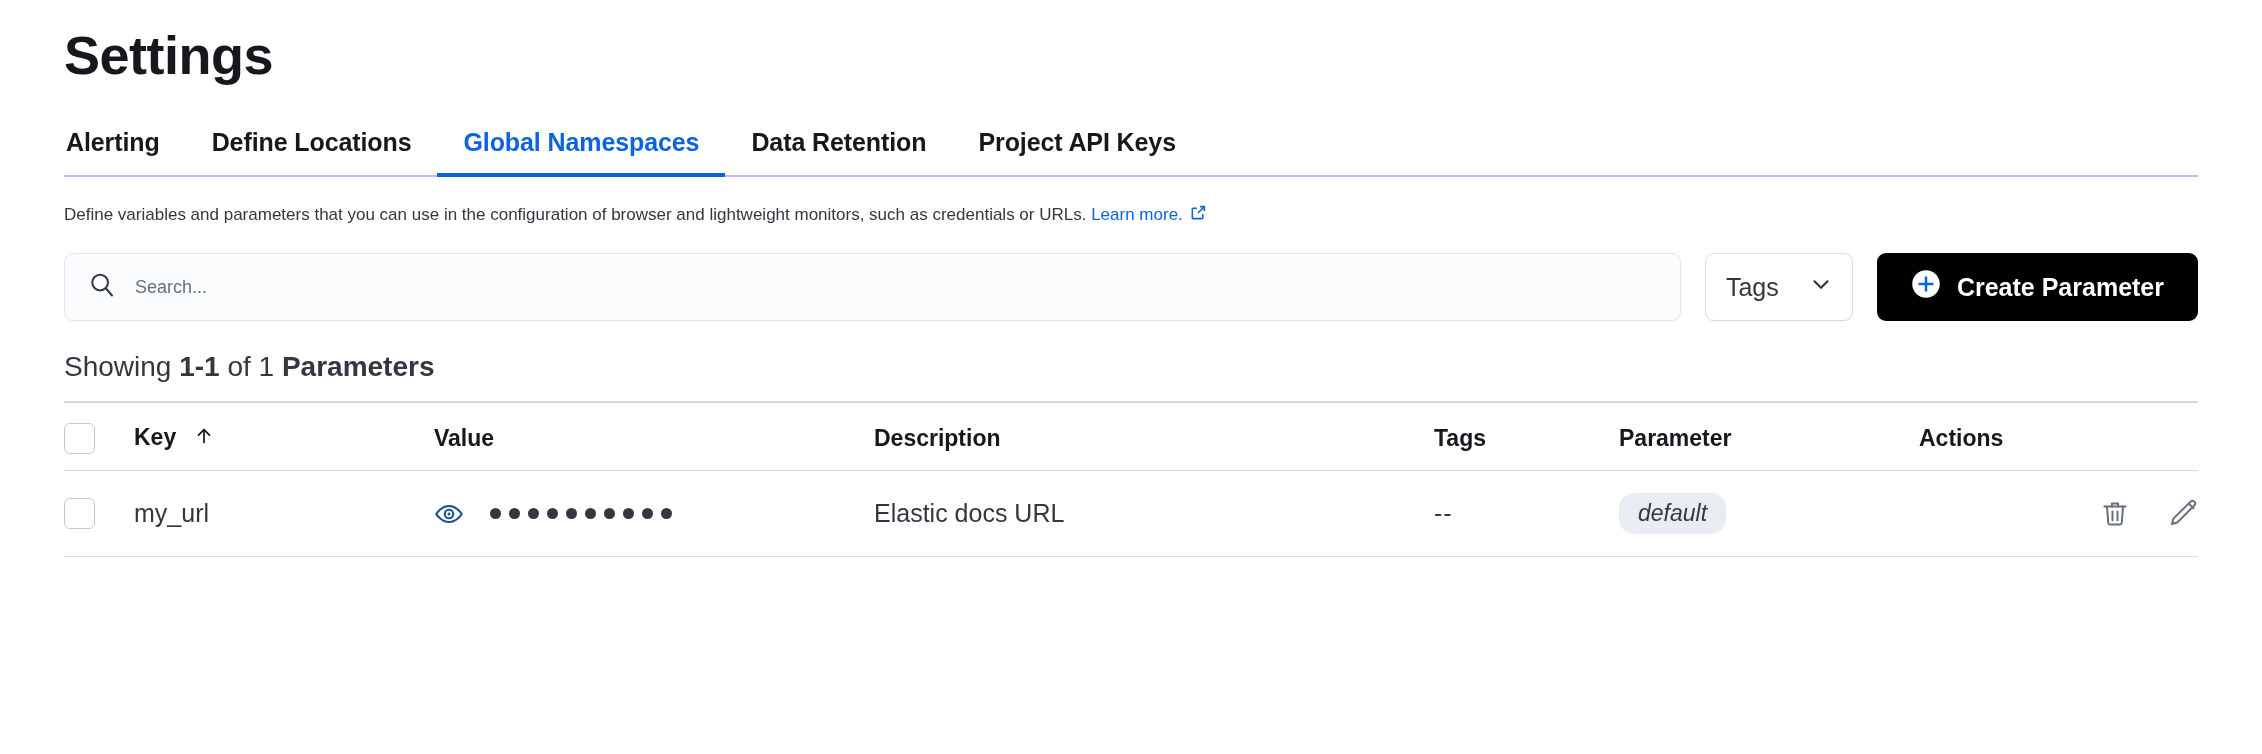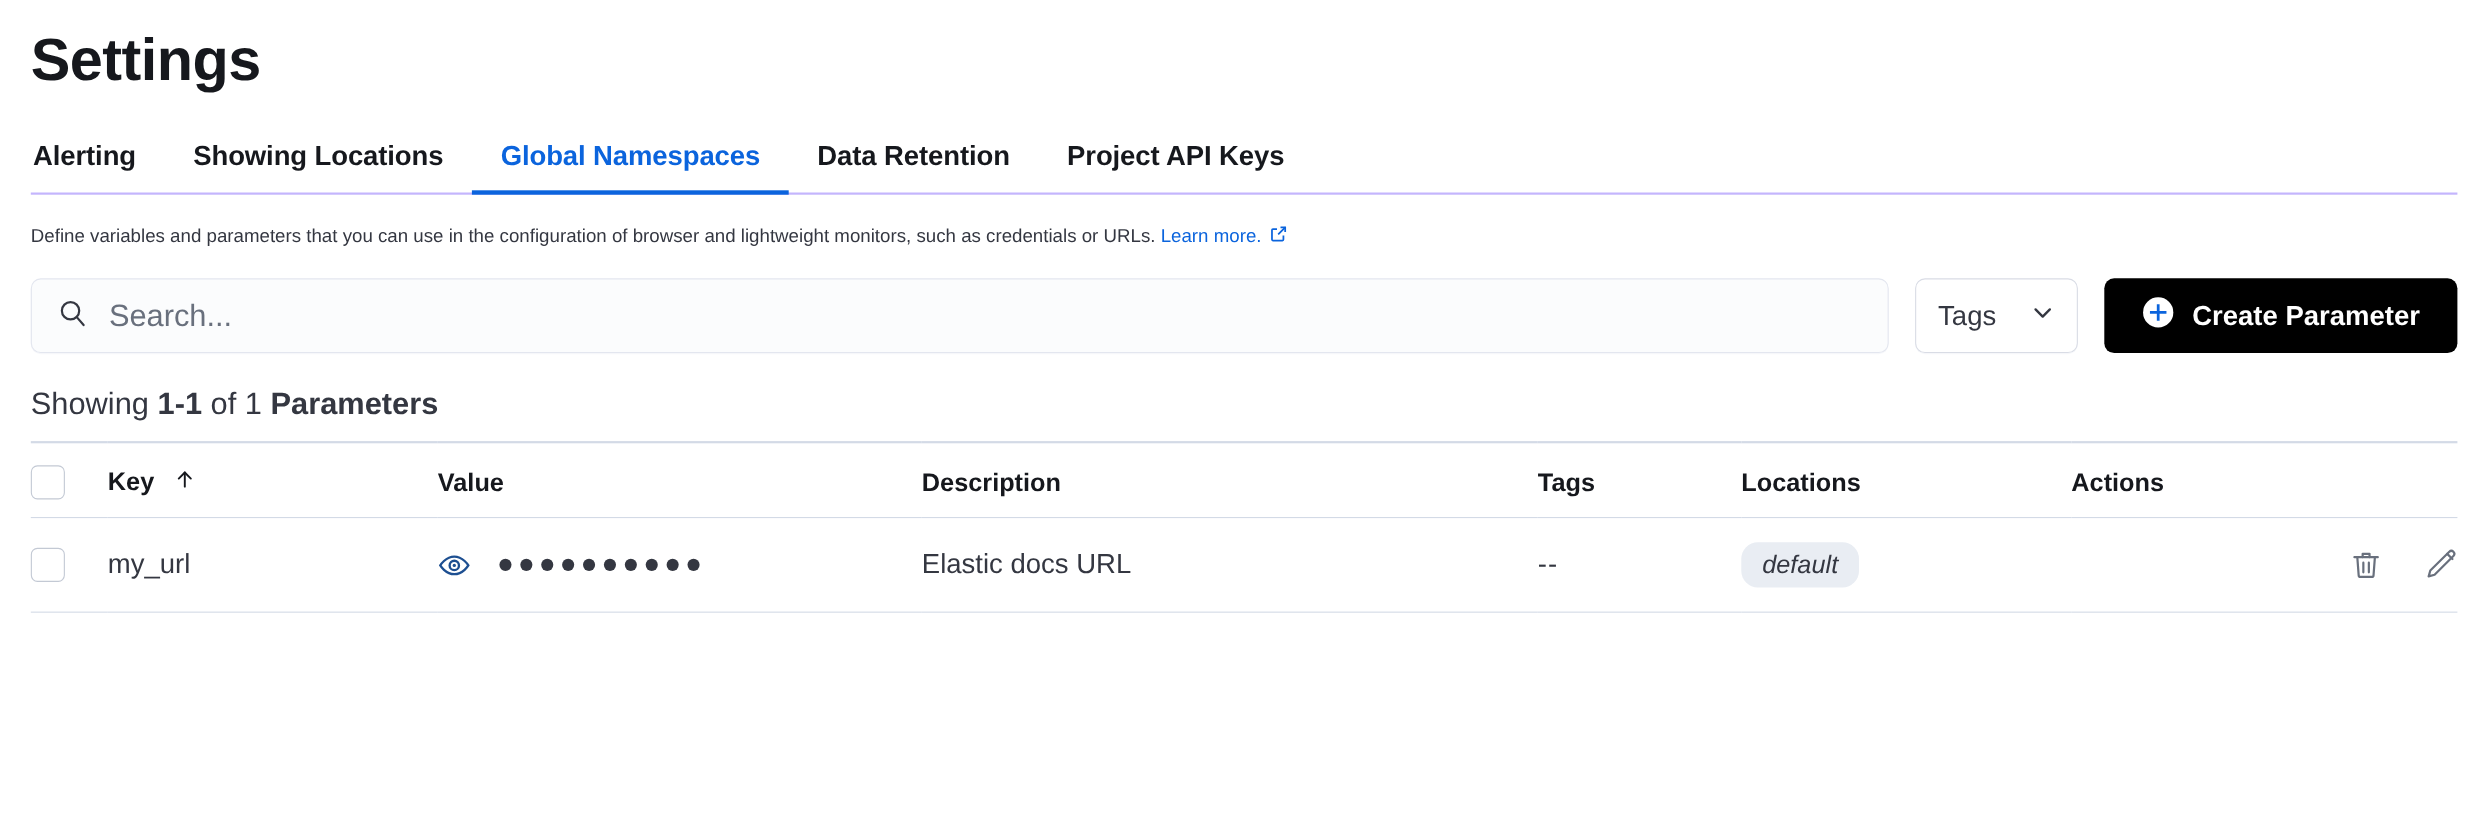--- a/index.html
+++ b/index.html
@@ -9,21 +9,21 @@
     height: 754px;
     background: #ffffff;
     font-family: "Liberation Sans", sans-serif;
     -webkit-font-smoothing: antialiased;
   }
   .page {
     width: 2262px;
     height: 754px;
     position: relative;
     background: #ffffff;
-    padding: 0 28px;
+    padding: 0 64px;
     overflow: hidden;
   }
 
   
   .page-title {
     font-size: 54px;
     line-height: 1;
     font-weight: 700;
     color: #16181d;
     letter-spacing: -0.5px;
@@ -97,21 +97,21 @@
     border-radius: 9px;
     padding: 0 22px;
     box-shadow: 0 1px 0 rgba(17,43,134,0.04);
   }
   .search-wrap svg { flex: 0 0 auto; }
   .search-input {
     border: none;
     outline: none;
     background: transparent;
     font-family: "Liberation Sans", sans-serif;
-    font-size: 28px;
+    font-size: 18px;
     color: #343741;
     width: 100%;
     height: 100%;
   }
   .search-input::placeholder { color: #69707d; opacity: 1; }
 
   .tags-select {
     flex: 0 0 auto;
     width: 148px;
     height: 68px;
@@ -243,21 +243,21 @@
 
 <div class="page">
 
   <h1 class="page-title">Settings</h1>
 
   <div class="tabs">
     <div class="tab">
       <span>Alerting</span>
     </div>
     <div class="tab">
-      <span>Showing Locations</span>
+      <span>Define Locations</span>
     </div>
     <div class="tab active">
       <span>Global Namespaces</span>
     </div>
     <div class="tab">
       <span>Data Retention</span>
     </div>
     <div class="tab">
       <span>Project API Keys</span>
     </div>
@@ -321,21 +321,21 @@
         <th class="col-value">
           <span>Value</span>
         </th>
         <th class="col-desc">
           <span>Description</span>
         </th>
         <th class="col-tags">
           <span>Tags</span>
         </th>
         <th class="col-ns">
-          <span>Locations</span>
+          <span>Parameter</span>
         </th>
         <th class="col-act th-act">
           <span>Actions</span>
         </th>
       </tr>
     </thead>
     <tbody>
       <tr>
         <td class="col-check">
           <span class="checkbox"></span>

